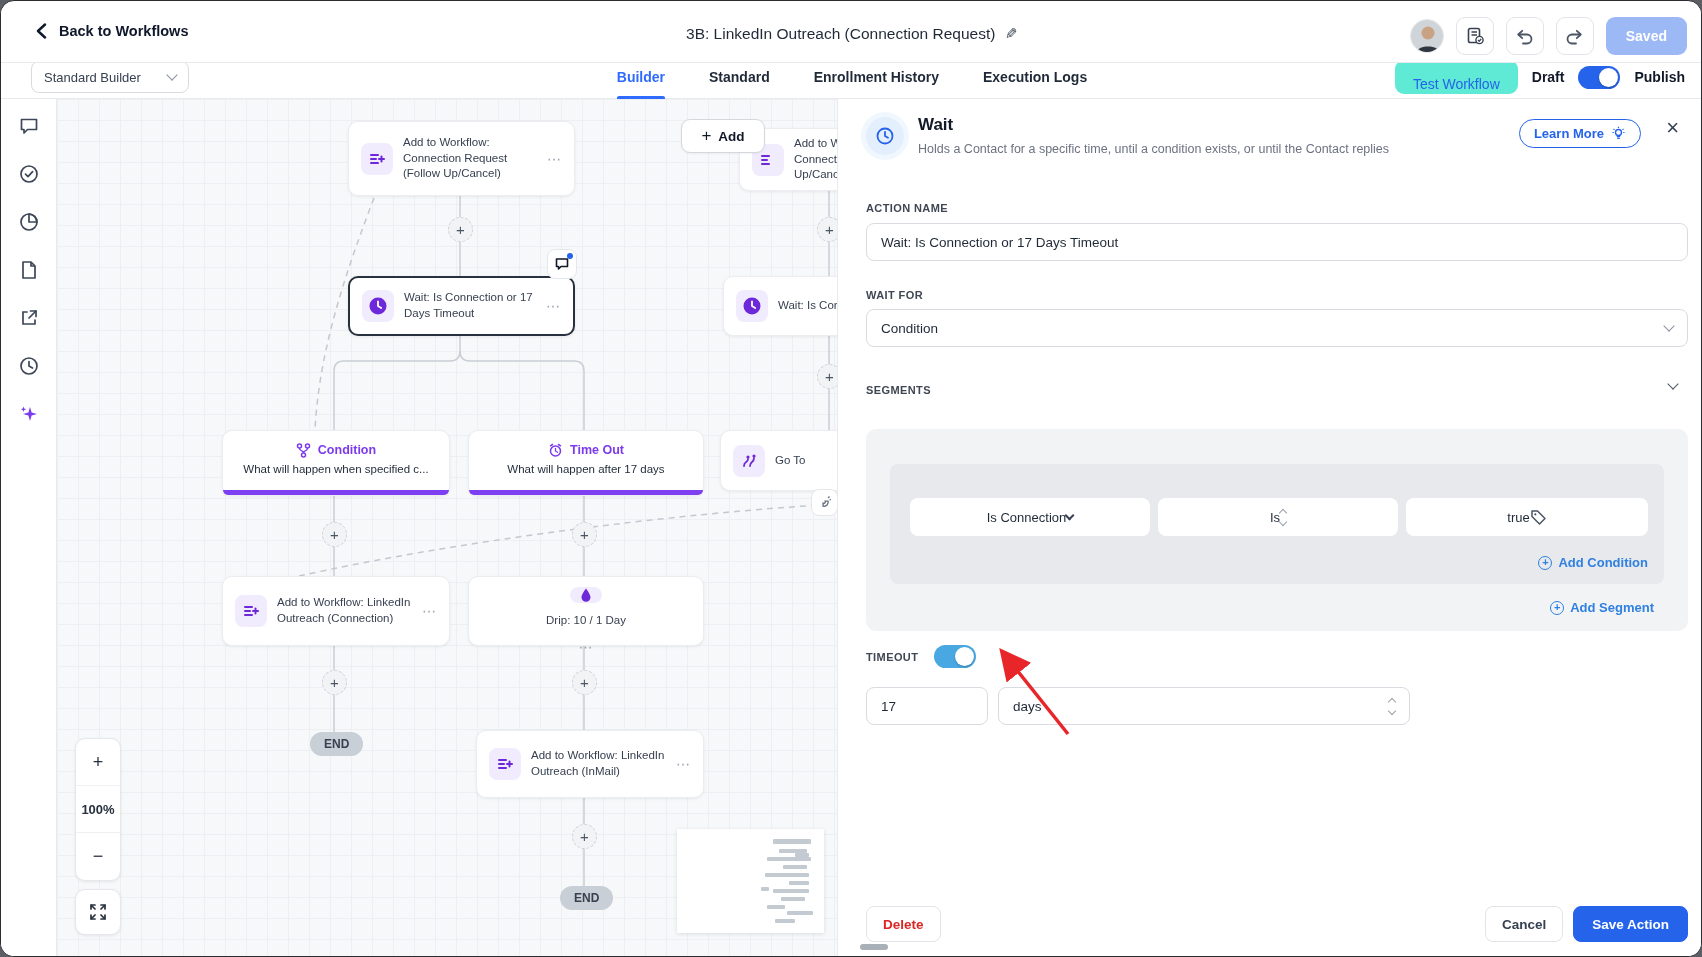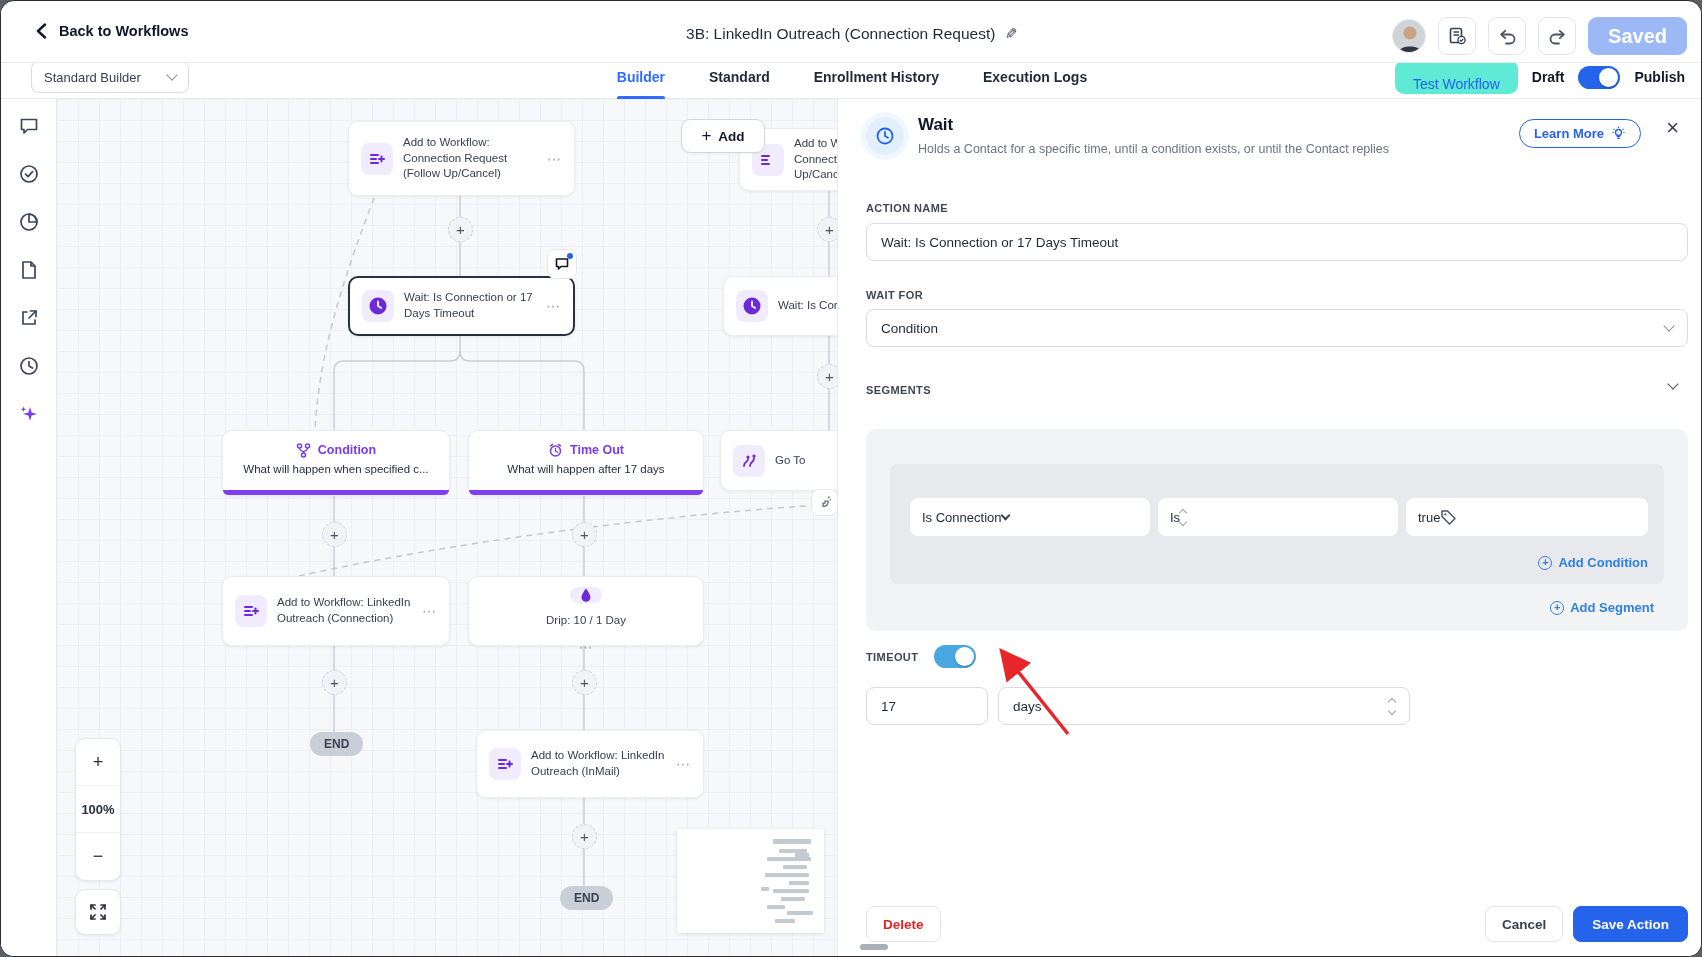--- a/index.html
+++ b/index.html
@@ -10,21 +10,21 @@
   }
   
   #topbar { position:absolute; left:0; top:8px; width:1702px; height:54px; background:#fff; border-bottom:1px solid #e8eaed; z-index:30; }
   .backwrap { position:absolute; left:34px; top:14px; display:flex; align-items:center; gap:10px; cursor:pointer; }
   .back-label { font-size:14.5px; font-weight:700; color:#0f172a; }
   #wf-title { position:absolute; left:0; right:0; top:16px; text-align:center; font-size:15.5px; color:#1f2937; }
   #wf-title .pencil { display:inline-block; margin-left:10px; color:#374151; font-size:15px; transform:scaleX(-1); cursor:pointer; }
   .tb-right { position:absolute; right:16px; top:8px; display:flex; align-items:center; gap:12px; }
   .avatar { width:34px; height:34px; border-radius:50%; overflow:hidden; border:1px solid #e3e5e8; cursor:pointer; }
   .icon-btn { width:38px; height:38px; border:1px solid #e1e4e8; border-radius:9px; background:#fff; display:flex; align-items:center; justify-content:center; cursor:pointer; color:#4b5563; font-size:19px; }
-  .btn-saved { height:38px; padding:0 20px; background:#9db9f5; color:#fff; border:none; border-radius:9px; font-size:20px; font-weight:700; cursor:default; }
+  .btn-saved { height:38px; padding:0 20px; background:#9db9f5; color:#fff; border:none; border-radius:9px; font-size:14px; font-weight:700; cursor:default; }
   
   #toolbar { position:absolute; left:0; top:54px; width:1702px; height:44px; background:#fff; border-bottom:1px solid #e8eaed; z-index:29; }
   .builder-select { position:absolute; left:30px; top:6px; width:158px; height:32px; border:1px solid #d8dbdf; border-radius:8px; background:#fff; display:flex; align-items:center; justify-content:space-between; padding:12px 12px; font-size:13px; color:#374151; cursor:pointer; }
   .tabs { position:absolute; left:0; right:0; top:0; height:44px; display:flex; justify-content:center; gap:44px; align-items:center; }
   .tab { font-size:14px; color:#1f2937; font-weight:600; cursor:pointer; position:relative; height:44px; display:flex; align-items:center; }
   .tab.active { color:#2f6bff; }
   .tab.active::after { content:""; position:absolute; left:0; right:0; bottom:0; height:3px; background:#2f6bff; border-radius:2px 2px 0 0; }
   .tbr { position:absolute; right:18px; top:5px; display:flex; align-items:center; gap:14px; }
   .btn-test { height:34px; padding:16px 18px; background:#5eead4; color:#2563eb; border:none; border-radius:9px; font-size:14px; font-weight:400; cursor:pointer; }
   .lbl-dark { font-size:14px; font-weight:700; color:#111827; }
@@ -71,21 +71,21 @@
   .f-input { position:absolute; left:28px; right:13px; height:38px; border:1px solid #d8dbdf; border-radius:8px; background:#fff; font-size:13.5px; color:#1f2937; padding:0 14px; font-family:"Liberation Sans",sans-serif; }
   .f-select { position:absolute; left:28px; right:13px; height:38px; border:1px solid #d8dbdf; border-radius:8px; background:#fff; font-size:13.5px; color:#1f2937; padding:0 14px; display:flex; align-items:center; justify-content:space-between; cursor:pointer; }
   .chev-d { width:8px; height:8px; border-right:1.6px solid #8a919c; border-bottom:1.6px solid #8a919c; transform:rotate(45deg); margin-top:-4px; }
   .stepper { display:flex; flex-direction:column; gap:3px; align-items:center; }
   .stepper i { width:6px; height:6px; border-right:1.5px solid #9aa1ab; border-bottom:1.5px solid #9aa1ab; display:block; }
   .stepper .up { transform:rotate(-135deg); }
   .stepper .dn { transform:rotate(45deg); }
   .seg-outer { position:absolute; left:28px; right:13px; top:330px; height:202px; background:#f2f3f5; border-radius:10px; }
   .seg-inner { position:absolute; left:24px; right:24px; top:35px; height:120px; background:#e7e9ec; border-radius:8px; }
   .seg-row { position:absolute; left:20px; top:34px; right:16px; display:flex; gap:8px; }
-  .seg-ctrl { height:38px; background:#fff; border-radius:8px; display:flex; align-items:center; justify-content:flex-start; padding:0 12px; font-size:13px; color:#1f2937; }
+  .seg-ctrl { height:38px; background:#fff; border-radius:8px; display:flex; align-items:center; justify-content:center; padding:0 12px; font-size:13px; color:#1f2937; }
   .seg-sel1 { width:240px; cursor:pointer; }
   .seg-sel2 { width:240px; cursor:pointer; }
   .seg-val { flex:1; }
   .chev-strong { width:7px; height:7px; border-right:2px solid #374151; border-bottom:2px solid #374151; transform:rotate(45deg); margin-top:-3px; }
   .add-link { position:absolute; color:#2f80e0; font-size:13px; font-weight:700; display:flex; align-items:center; gap:6px; cursor:pointer; }
   .plus-circ { width:14px; height:14px; border:1.4px solid #2f80e0; border-radius:50%; display:flex; align-items:center; justify-content:center; font-size:11px; line-height:1; }
   .timeout-row { position:absolute; left:28px; top:546px; display:flex; align-items:center; gap:16px; }
   .btn-row { position:absolute; bottom:14px; left:28px; right:13px; display:flex; align-items:center; }
   .btn { height:36px; border-radius:8px; font-size:13.5px; font-weight:700; cursor:pointer; border:1px solid #e1e4e8; background:#fff; padding:0 16px; }
   .btn.delete { color:#dc2626; }

